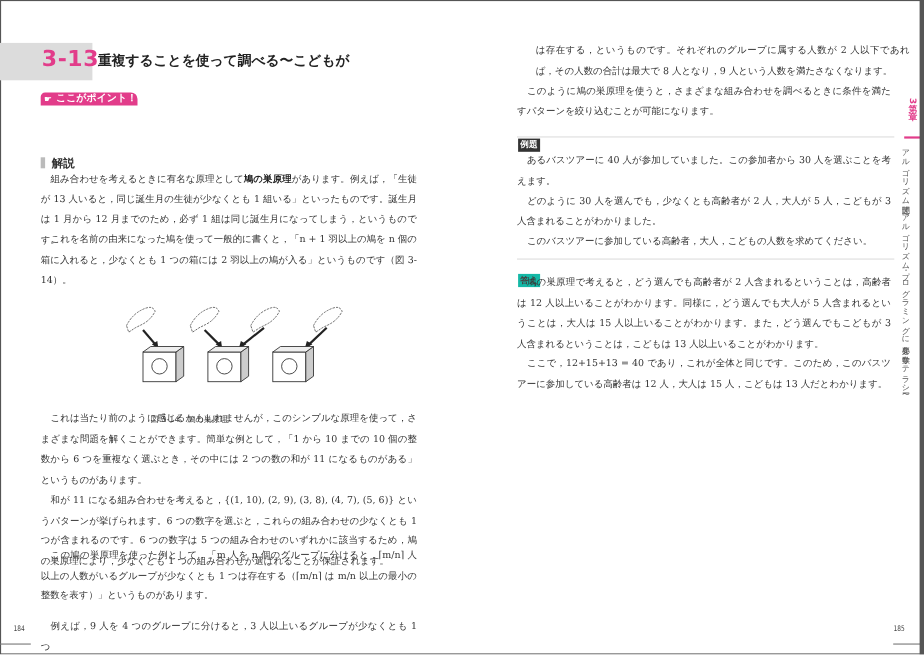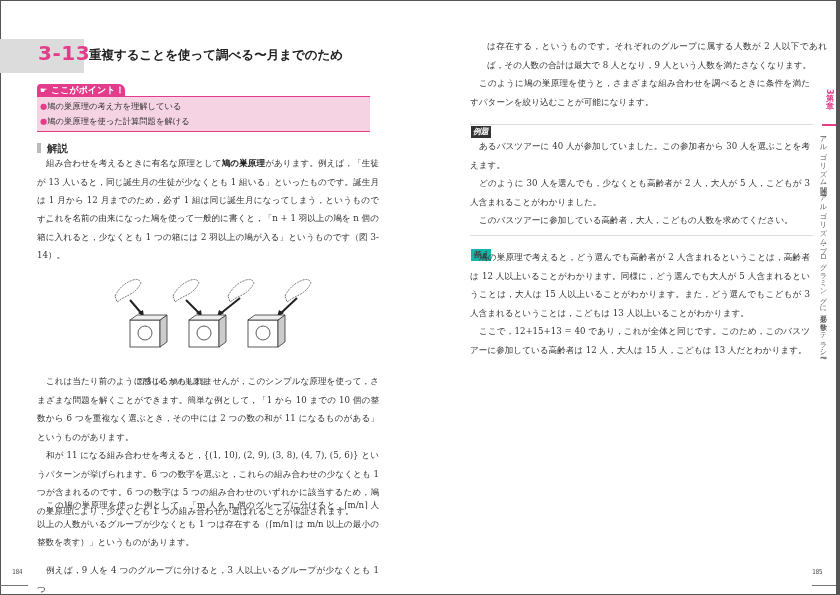--- a/index.html
+++ b/index.html
@@ -32,46 +32,42 @@
 
   
   .figure { position: absolute; left: 100px; top: 268px; width: 230px; height: 100px; }
   .fig-caption { position: absolute; left: 137px; top: 344px; font-family: "DejaVu Sans", sans-serif; font-size: 7.3px; color: #444; margin-top: 33px; }
 
   .pagenum { position: absolute; top: 568px; font-family: "DejaVu Sans Mono", monospace; font-size: 7px; color: #444; transform: scaleX(0.8); }
   .pn-left { left: 11px; }
   .pn-rule { position: absolute; top: 585px; height: 1px; width: 28px; background: #777; }
 
   
-  .label-box { position: absolute; font-family: "DejaVu Sans", sans-serif; font-size: 7.8px; font-weight: bold; padding: 1px 2px; line-height: 10px; font-style: italic; }
+  .label-box { position: absolute; font-family: "DejaVu Sans", sans-serif; font-size: 7.8px; font-weight: bold; padding: 1px 2px; line-height: 10px; }
   .rule { position: absolute; height: 1px; background: #ddd; }
 
   
   .chap-label { position: absolute; left: 823px; top: 88px; font-family: "DejaVu Sans", sans-serif; font-size: 8px; color: #e23c8a; font-weight: bold; writing-mode: vertical-rl; letter-spacing: 1px; }
   .chap-rule { position: absolute; left: 822px; top: 124px; width: 18px; height: 2px; background: #e23c8a; }
   .chap-side { position: absolute; left: 818px; top: 131px; font-family: "DejaVu Sans", sans-serif; font-size: 7.2px; color: #555; writing-mode: vertical-rl; letter-spacing: 0.3px; white-space: nowrap; }
   .edge { position: absolute; left: 836px; top: 0; width: 4px; height: 595px; background: #555; }
 </style>
 </head>
 <body>
 
 <div class="frame"></div>
 
 <div class="page left">
   <div class="sec-head"></div>
   <div class="sec-num">3-13</div>
-  <div class="sec-title">重複することを使って調べる〜月までのため</div>
+  <div class="sec-title">重複することを使って調べる〜こどもが</div>
 
   <div class="point-tab">
     <span class="hand">☛</span>
     <span>ここがポイント！</span>
-  </div>
-  <div class="point-box">
-    <div class="point-item"><span class="bullet">●</span><span>鳩の巣原理の考え方を理解している</span></div>
-    <div class="point-item"><span class="bullet">●</span><span>鳩の巣原理を使った計算問題を解ける</span></div>
   </div>
 
   <div class="subhead"><span class="bar"></span><span>解説</span></div>
 
   <div class="para indent" style="left:37px; top:154px; width:342px;"><span>組み合わせを考えるときに有名な原理として</span><b>鳩の巣原理</b><span>があります。例えば，「生徒が 13 人いると，同じ誕生月の生徒が少なくとも 1 組いる」といったものです。誕生月は 1 月から 12 月までのため，必ず 1 組は同じ誕生月になってしまう，というものです。</span></div>
   <div class="para indent" style="left:37px; top:209px; width:342px;">これを名前の由来になった鳩を使って一般的に書くと，「n + 1 羽以上の鳩を n 個の箱に入れると，少なくとも 1 つの箱には 2 羽以上の鳩が入る」というものです（図 3-14）。</div>
 
   <svg class="figure" viewBox="0 0 230 100" width="230" height="100">
     <g fill="none" stroke="#555" stroke-width="0.8" stroke-dasharray="2,1">
       <path d="M15 28 q6 -12 18 -16 q6 -2 8 3 q-4 8 -12 12 l-6 3 l-6 4 z"></path>

